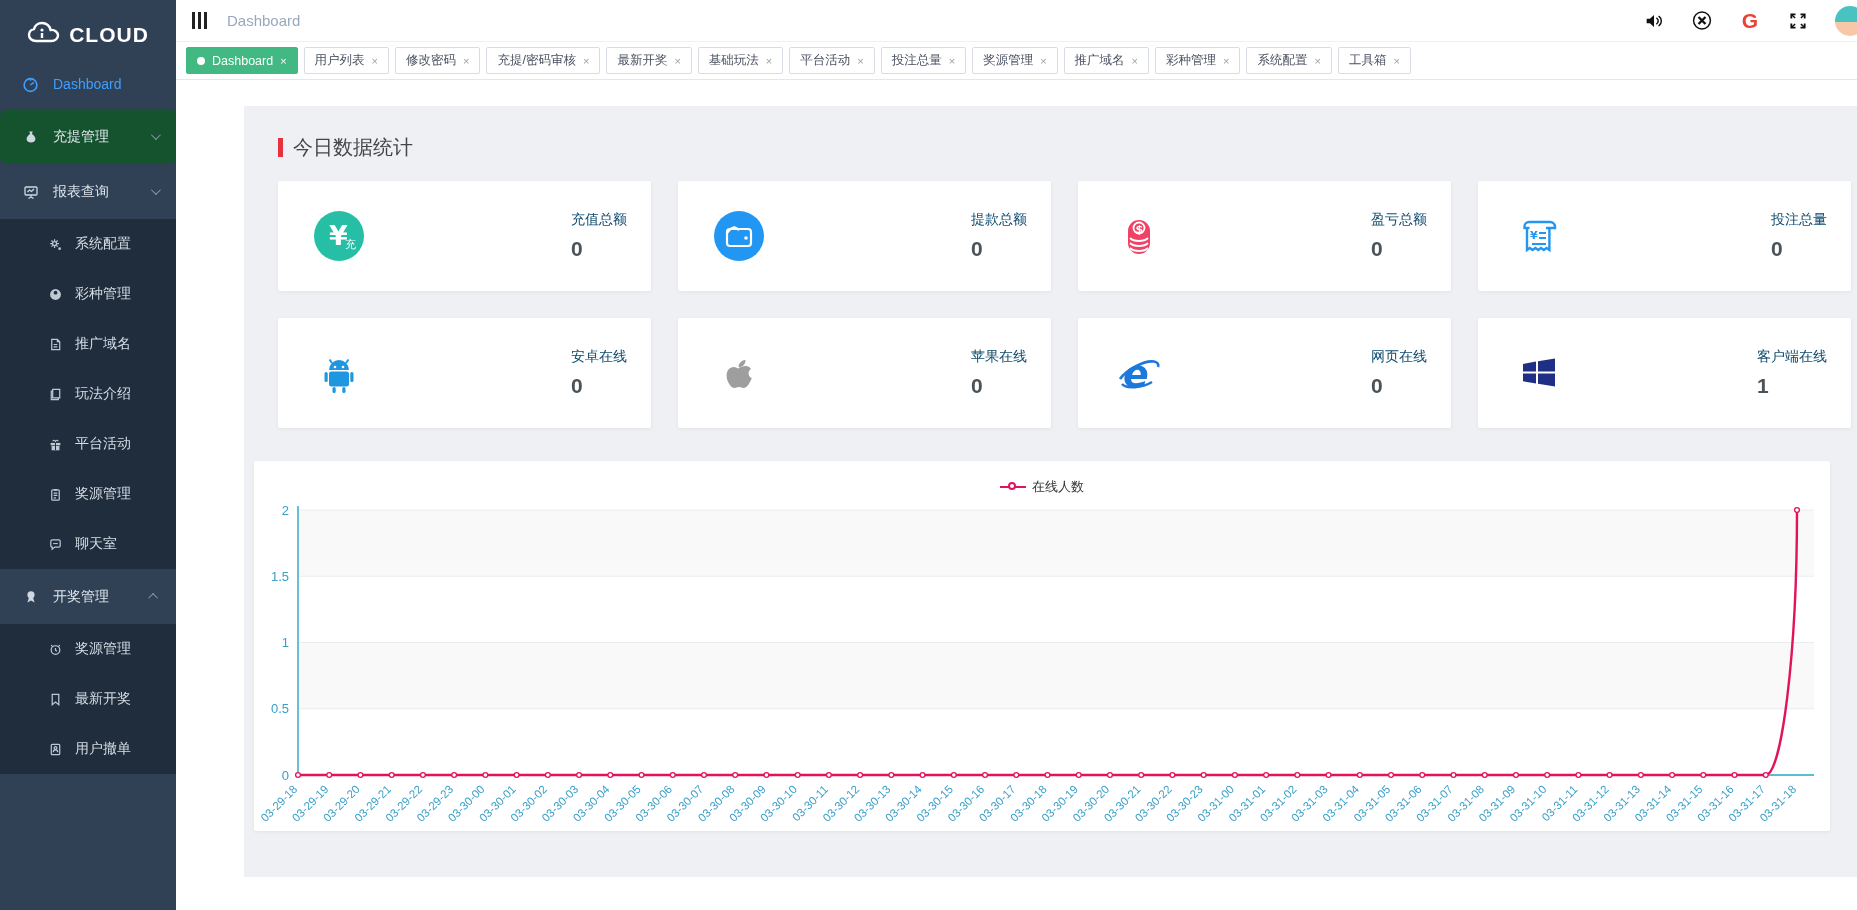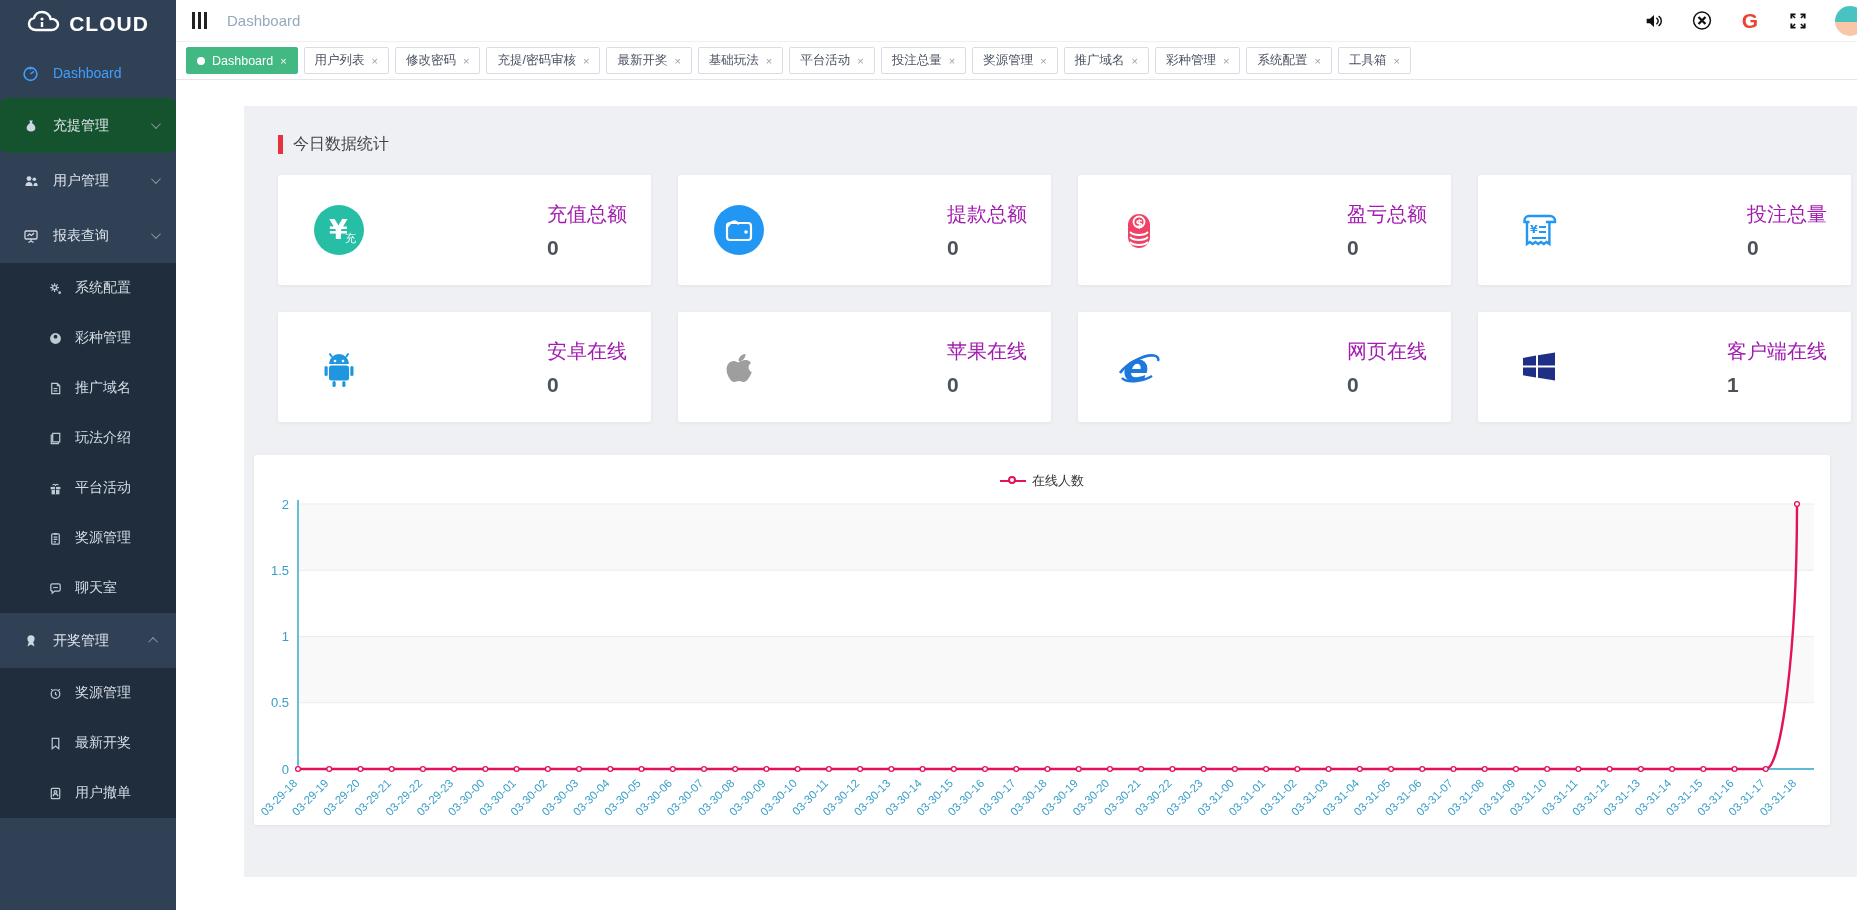--- a/index.html
+++ b/index.html
@@ -3,21 +3,21 @@
 <meta charset="utf-8">
 <style>
   * { margin:0; padding:0; box-sizing:border-box; }
   html,body { width:1857px; height:910px; overflow:hidden; background:#fff;
     font-family:"Liberation Sans","DejaVu Sans",sans-serif; }
 
   
   .sidebar { position:absolute; left:0; top:0; width:176px; height:910px;
     background:#304156; overflow:hidden; z-index:5; }
   .logo { height:48px; display:flex; align-items:center; justify-content:center;
-    gap:8px; color:#fff; }
+    gap:8px; color:#fff;margin-top:11px; }
   .logo-text { font-size:21px; font-weight:bold; letter-spacing:1px; color:#fff; }
   .menu-item { height:55px; display:flex; align-items:center; padding:0 18px 0 22px;
     color:#dde4ec; font-size:14px; cursor:pointer; position:relative; }
   .menu-item .mi-icon { width:17px; height:17px; margin-right:14px; flex:0 0 17px;
     color:#cfd7e2; display:flex; align-items:center; justify-content:center; }
   .menu-item.dash { height:50px; color:#409eff; }
   .menu-item.dash .mi-icon { color:#409eff; }
   .menu-item.hovered { background:#14532d;border-radius:7px; }
   .sub-wrap { background:#1f2d3d; }
   .sub-item { height:50px; display:flex; align-items:center; padding-left:48px;
@@ -54,29 +54,29 @@
   .tab.active { background:#42b983; border-color:#42b983; color:#fff; }
   .tab.active .tdot { width:8px; height:8px; border-radius:50%; background:#fff;
     display:inline-block; margin-right:7px; }
   .tab.active .tclose { color:#fff; }
 
   
   .main { position:absolute; left:176px; top:80px; right:0; bottom:0; background:#fff; }
   .panel { margin:26px 0 0 68px; height:771px; background:#eef0f4; padding:28px 0 0 10px; }
   .sec-title { display:flex; align-items:center; gap:10px; margin-left:24px; }
   .sec-bar { width:5px; height:19px; background:#e5323e; }
-  .sec-text { font-size:16px; color:#454545; }
+  .sec-text { font-size:20px; color:#454545; }
   .cards { display:grid; grid-template-columns:repeat(4,373px); gap:27px;
     margin:20px 0 0 24px; }
   .card { height:110px; background:#fff; border-radius:2px;
     box-shadow:0 1px 4px rgba(0,0,0,.06); display:flex; align-items:center;
     padding:0 24px 0 34px; }
   .card-icon { width:54px; height:54px; flex:0 0 54px; }
   .card-right { margin-left:auto; text-align:left; }
-  .card-label { font-size:20px; color:#a21caf; }
+  .card-label { font-size:14px; color:#0c4a6e; }
   .card-value { font-size:21px; color:#4b5359; font-weight:600; margin-top:8px; }
 
   .chart-box { margin:33px 27px 0 0; height:370px; background:#fff; border-radius:2px;
     box-shadow:0 1px 4px rgba(0,0,0,.06); padding-top:14px; }
   .legend { display:flex; align-items:center; justify-content:center; gap:6px;
     height:24px; }
   .legend-mark { position:relative; width:26px; height:4px; display:inline-block; }
   .legend-mark .lline { position:absolute; left:0; right:0; top:1px; height:2px;
     background:#e3125c; }
   .legend-mark .lcirc { position:absolute; left:8px; top:-3px; width:8px; height:8px;
@@ -111,32 +111,20 @@
   <div class="menu-item hovered">
     <span class="mi-icon">
       <svg width="16" height="16" viewBox="0 0 16 16">
           <path d="M6.2 2.6h3.6L8.8 5H7.2zM7 5h2c2.3 1.6 3.4 3.3 3.4 5.1 0 2.2-1.8 3.4-4.4 3.4s-4.4-1.2-4.4-3.4C3.6 8.3 4.7 6.6 7 5z" fill="currentColor"></path>
         </svg>
     </span>
     <span>充提管理</span>
     <span class="chev down"></span>
   </div>
 
-  <div class="menu-item">
-    <span class="mi-icon">
-      <svg width="16" height="16" viewBox="0 0 16 16">
-          <circle cx="6" cy="5.6" r="2.4" fill="currentColor"></circle>
-          <path d="M2.4 13c0-2.5 1.6-4 3.6-4s3.6 1.5 3.6 4z" fill="currentColor"></path>
-          <circle cx="11.3" cy="6.2" r="1.8" fill="currentColor"></circle>
-          <path d="M10.4 13c.2-2 1-3.3 2.3-3.3 1.2 0 2 1.2 2 3.3z" fill="currentColor"></path>
-        </svg>
-    </span>
-    <span>用户管理</span>
-    <span class="chev down"></span>
-  </div>
 
   <div class="menu-item">
     <span class="mi-icon">
       <svg width="16" height="16" viewBox="0 0 16 16" fill="none" stroke="currentColor" stroke-width="1.3">
           <rect x="2" y="3" width="12" height="8" rx="1"></rect>
           <path d="M4.5 8l2-2 2 1.5L11 5M8 11v2M5.5 14.5L8 13l2.5 1.5"></path>
         </svg>
     </span>
     <span>报表查询</span>
     <span class="chev down"></span>

